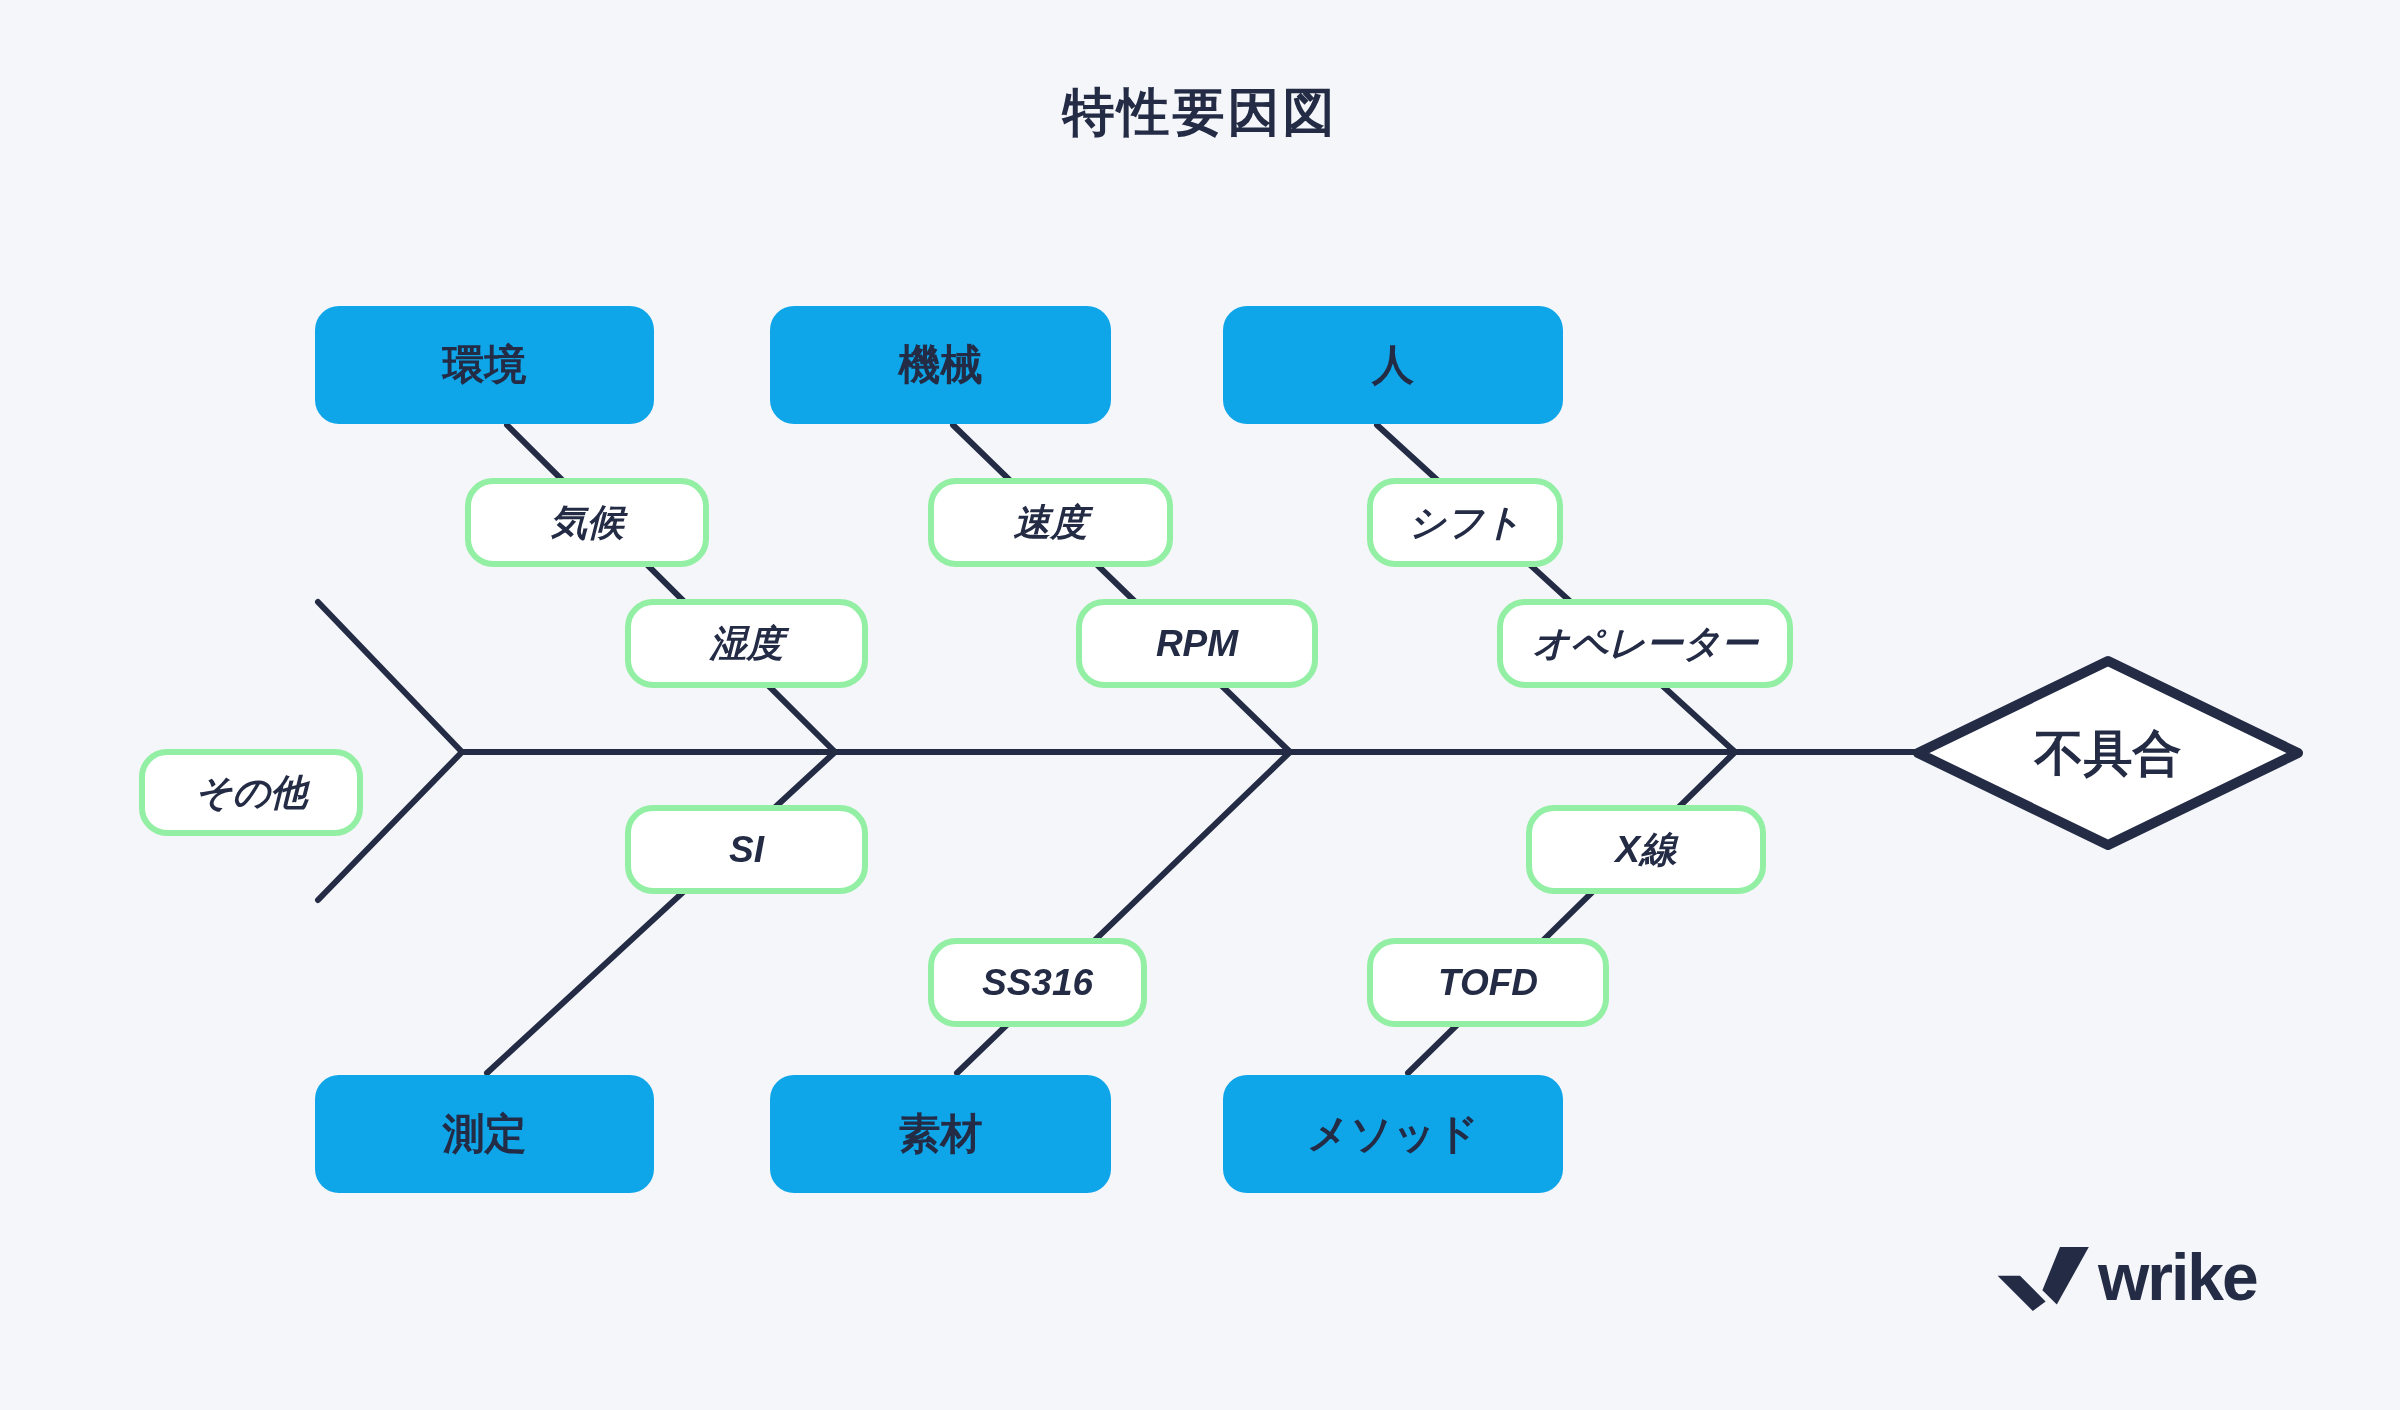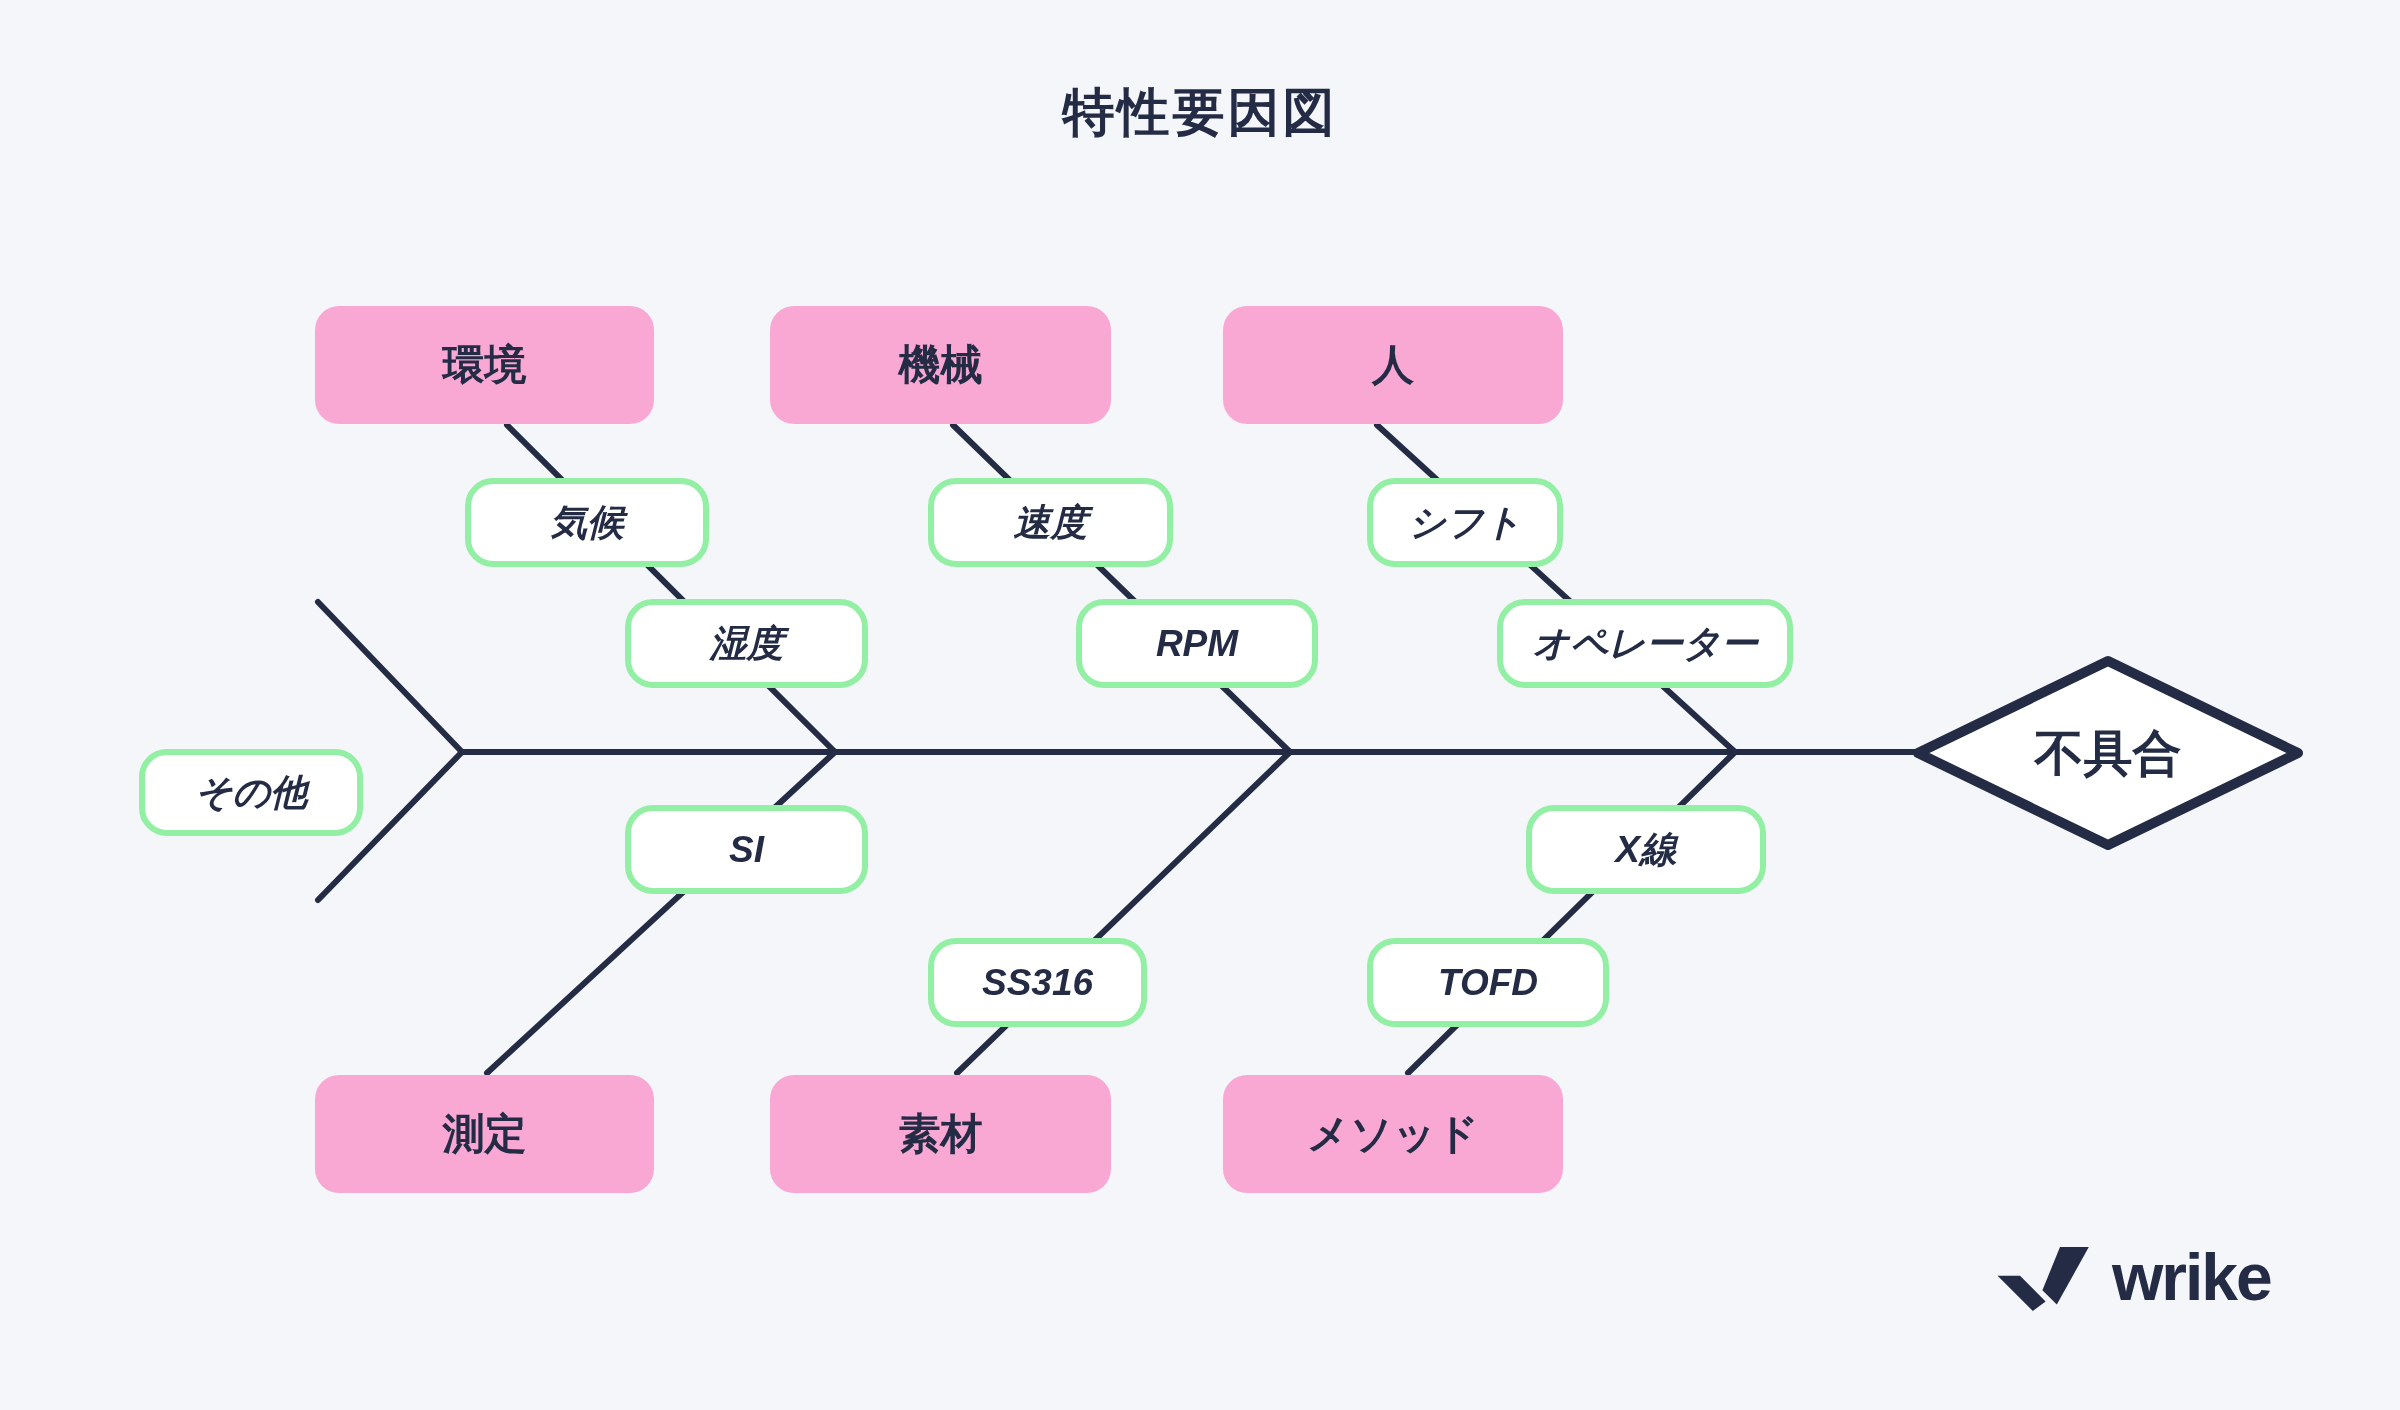--- a/index.html
+++ b/index.html
@@ -14,35 +14,35 @@
     position:absolute;left:0;top:78px;width:2400px;
     text-align:center;font-size:52px;font-weight:bold;
     color:#232B45;letter-spacing:3px;margin:0;
   }
   .lines{position:absolute;left:0;top:0;width:2400px;height:1410px;}
   .node{
     position:absolute;display:flex;align-items:center;justify-content:center;
     box-sizing:border-box;color:#232B45;font-weight:bold;text-align:center;
   }
   .cat{
-    background:#f9a8d4;border-radius:24px;
+    background:#0ea5e9;border-radius:24px;
     height:118px;font-size:42px;
   }
   .cause{
     background:#FFFFFF;border:6px solid #92EFA3;border-radius:28px;
     height:89px;font-size:37px;font-style:italic;
   }
   .effect-label{
     position:absolute;left:1918px;top:662px;width:380px;height:184px;
     display:flex;align-items:center;justify-content:center;
     color:#232B45;font-size:49px;font-weight:bold;
   }
   .logo{
     position:absolute;left:1996px;top:1244px;
-    display:flex;align-items:center;gap:20px;
+    display:flex;align-items:center;gap:6px;
   }
   .logo-word{
     color:#232B45;font-size:66px;font-weight:800;letter-spacing:-2px;
     line-height:1;padding-bottom:4px;
   }
 </style>
 </head>
 <body>
 
 <div class="stage">

